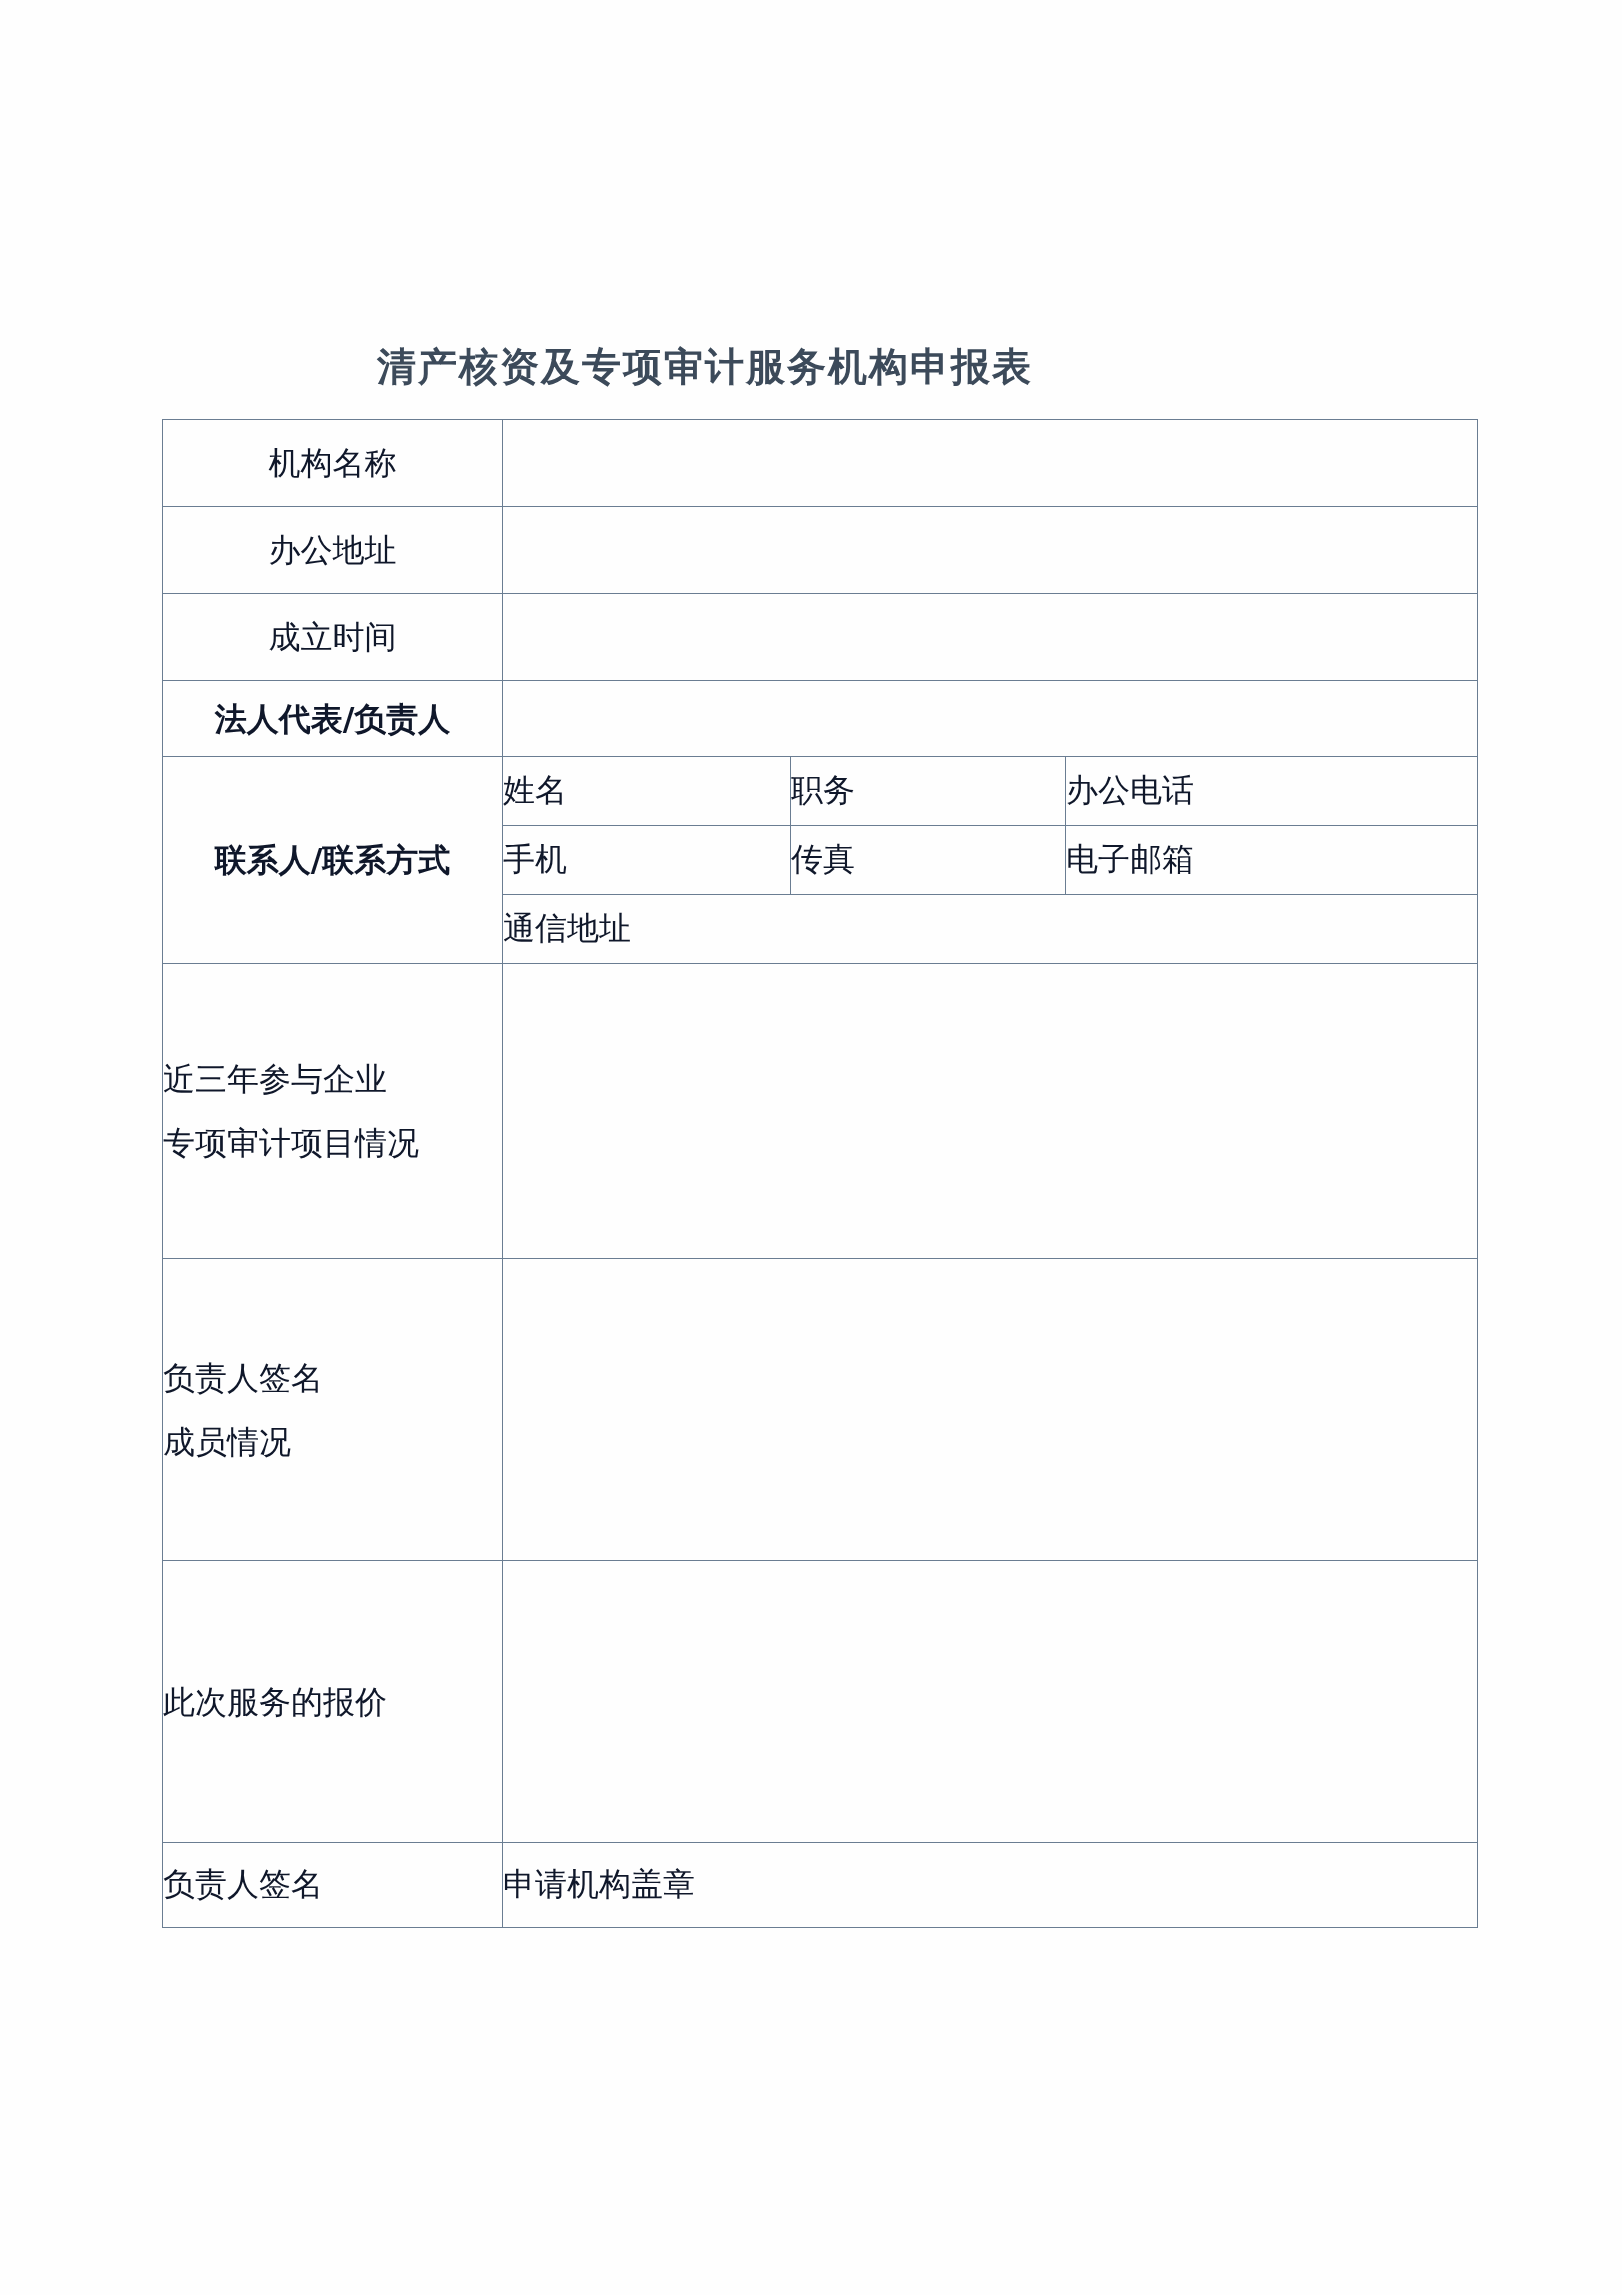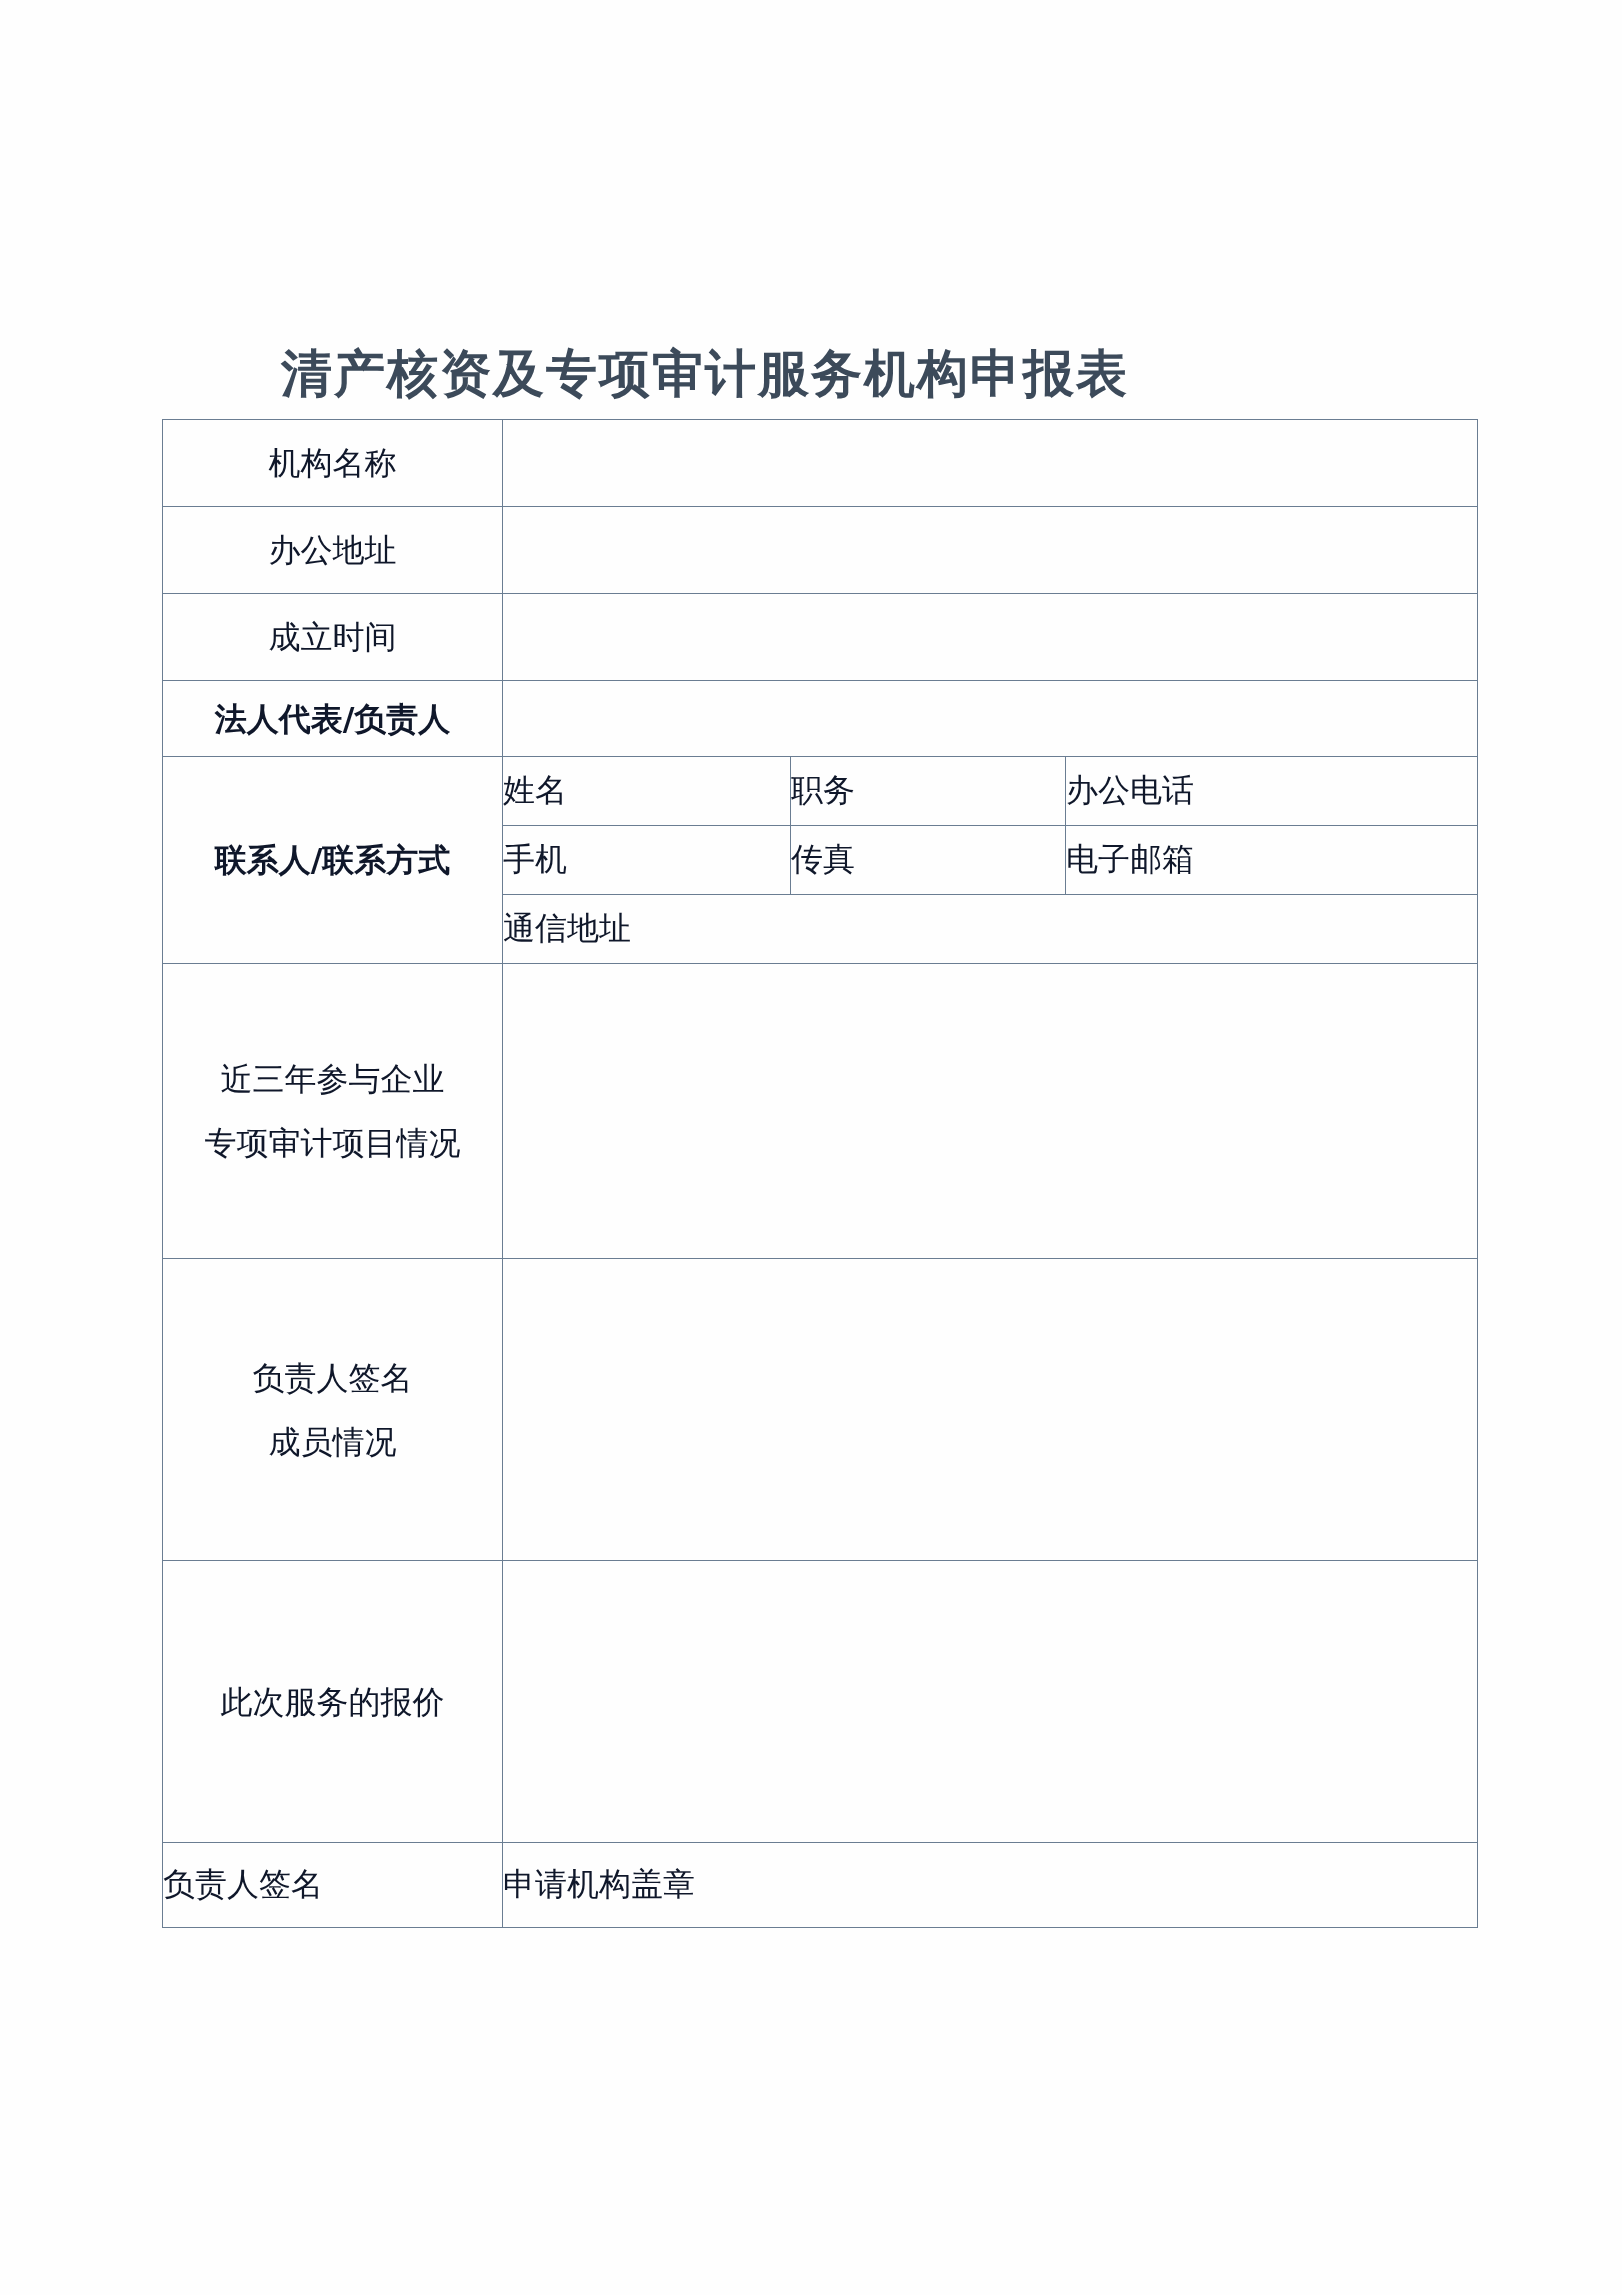--- a/index.html
+++ b/index.html
@@ -21,21 +21,21 @@
     width: 1623px;
     height: 2295px;
     background: #fefefe;
   }
   .doc-title {
     position: absolute;
     left: 0;
     top: 340px;
     width: 1410px;
     text-align: center;
-    font-size: 51px;
+    font-size: 39px;
     font-weight: bold;
     letter-spacing: 2px;
     color: #3c4a5a;
     font-family: "DejaVu Serif", serif;
   }
   table.form {
     position: absolute;
     left: 162px;
     top: 419px;
     width: 1315px;
@@ -57,21 +57,21 @@
   }
   .lbl-b {
     font-weight: bold;
     margin-left: 32px;
   }
   .cellpad {
     padding-left: 17px;
     font-size: 26px;
   }
   .tall-lbl {
-    text-align: center;
+    text-align: left;
     line-height: 2.0;
     font-size: 27px;
   }
   .blank {
     background: transparent;
   }
   .sign-left {
     padding-left: 17px;
     font-size: 27px;
   }

